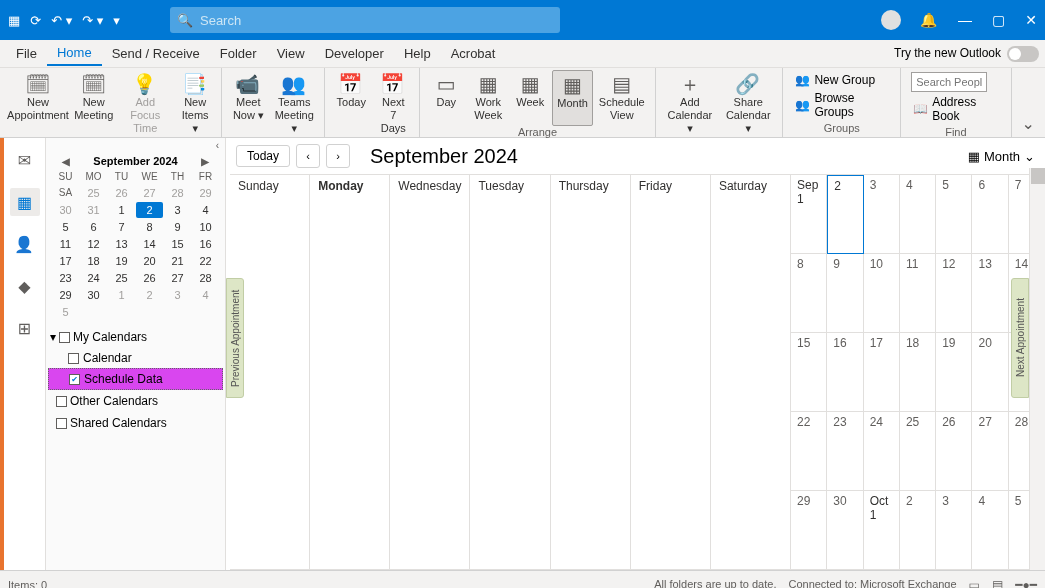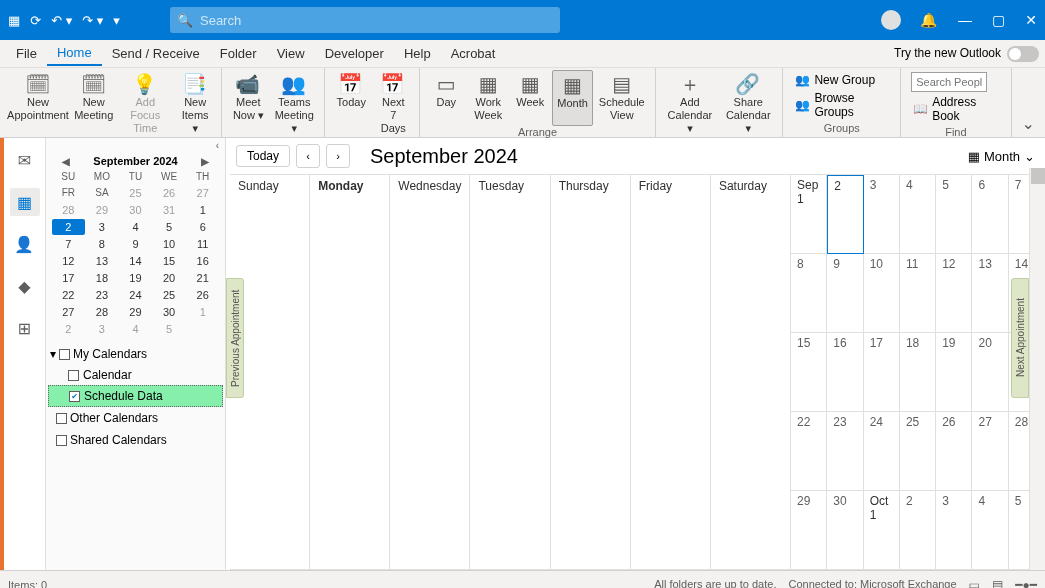--- a/index.html
+++ b/index.html
@@ -43,29 +43,29 @@
 .left-rail { width: 46px; background: white; border-right: 1px solid #e1dfdd; display: flex; flex-direction: column; align-items: center; padding-top: 8px; gap: 14px; font-size: 16px; color: #605e5c; border-left: 4px solid #e8732e; }
 .left-rail .item { cursor: pointer; width: 30px; height: 28px; display: flex; align-items: center; justify-content: center; }
 .left-rail .item.active { background: #edebe9; color: #0078d4; border-radius: 2px; }
 
 
 .sidebar { width: 180px; background: #fafafa; border-right: 1px solid #e1dfdd; overflow: hidden; padding-top: 2px; }
 .collapse-arrow { text-align: right; padding-right: 6px; font-size: 10px; color: #605e5c; cursor: pointer; }
 .mini-cal { padding: 2px 6px; font-size: 11px; }
 .mini-cal-header { display: flex; justify-content: space-between; align-items: center; padding: 2px 10px; font-weight: 600; }
 .mini-cal-header span.nav { cursor: pointer; color: #605e5c; font-size: 10px; }
-.mini-cal-grid { display: grid; grid-template-columns: repeat(5, 1fr); text-align: center; gap: 1px; }
+.mini-cal-grid { display: grid; grid-template-columns: repeat(6, 1fr); text-align: center; gap: 1px; }
 .mini-cal-grid .dh { font-size: 10px; color: #605e5c; padding: 2px 0; }
 .mini-cal-grid .dc { font-size: 11px; padding: 2px 0; cursor: pointer; color: #323130; }
 .mini-cal-grid .dc.dim { color: #a19f9d; }
 .mini-cal-grid .dc.today { background: #0078d4; color: white; border-radius: 2px; }
 .cal-lists { padding: 4px 2px; font-size: 12px; }
 .cal-group-header { display: flex; align-items: center; gap: 3px; padding: 4px 2px; cursor: pointer; }
 .cal-item { display: flex; align-items: center; gap: 4px; padding: 3px 2px 3px 20px; cursor: pointer; }
-.cal-item.selected { background: #86efac; border: 1px dotted #666; }
+.cal-item.selected { background: #d946ef; border: 1px dotted #666; }
 .chk { width: 11px; height: 11px; border: 1px solid #605e5c; display: inline-flex; align-items: center; justify-content: center; font-size: 8px; background: white; }
 .chk.checked::after { content: "✔"; color: #0078d4; }
 
 
 .cal-view { flex: 1; background: white; position: relative; display: flex; flex-direction: column; }
 .cal-toolbar { display: flex; align-items: center; padding: 6px 10px; gap: 6px; }
 .today-btn { border: 1px solid #d1d1d1; padding: 3px 10px; font-size: 12px; border-radius: 3px; cursor: pointer; background: white; }
 .nav-btn { border: 1px solid #d1d1d1; width: 24px; height: 24px; font-size: 11px; border-radius: 3px; cursor: pointer; background: white; display: inline-flex; align-items: center; justify-content: center; }
 .cal-title { font-size: 20px; margin-left: 14px; }
 .view-selector { margin-left: auto; display: flex; align-items: center; gap: 4px; font-size: 13px; cursor: pointer; }

